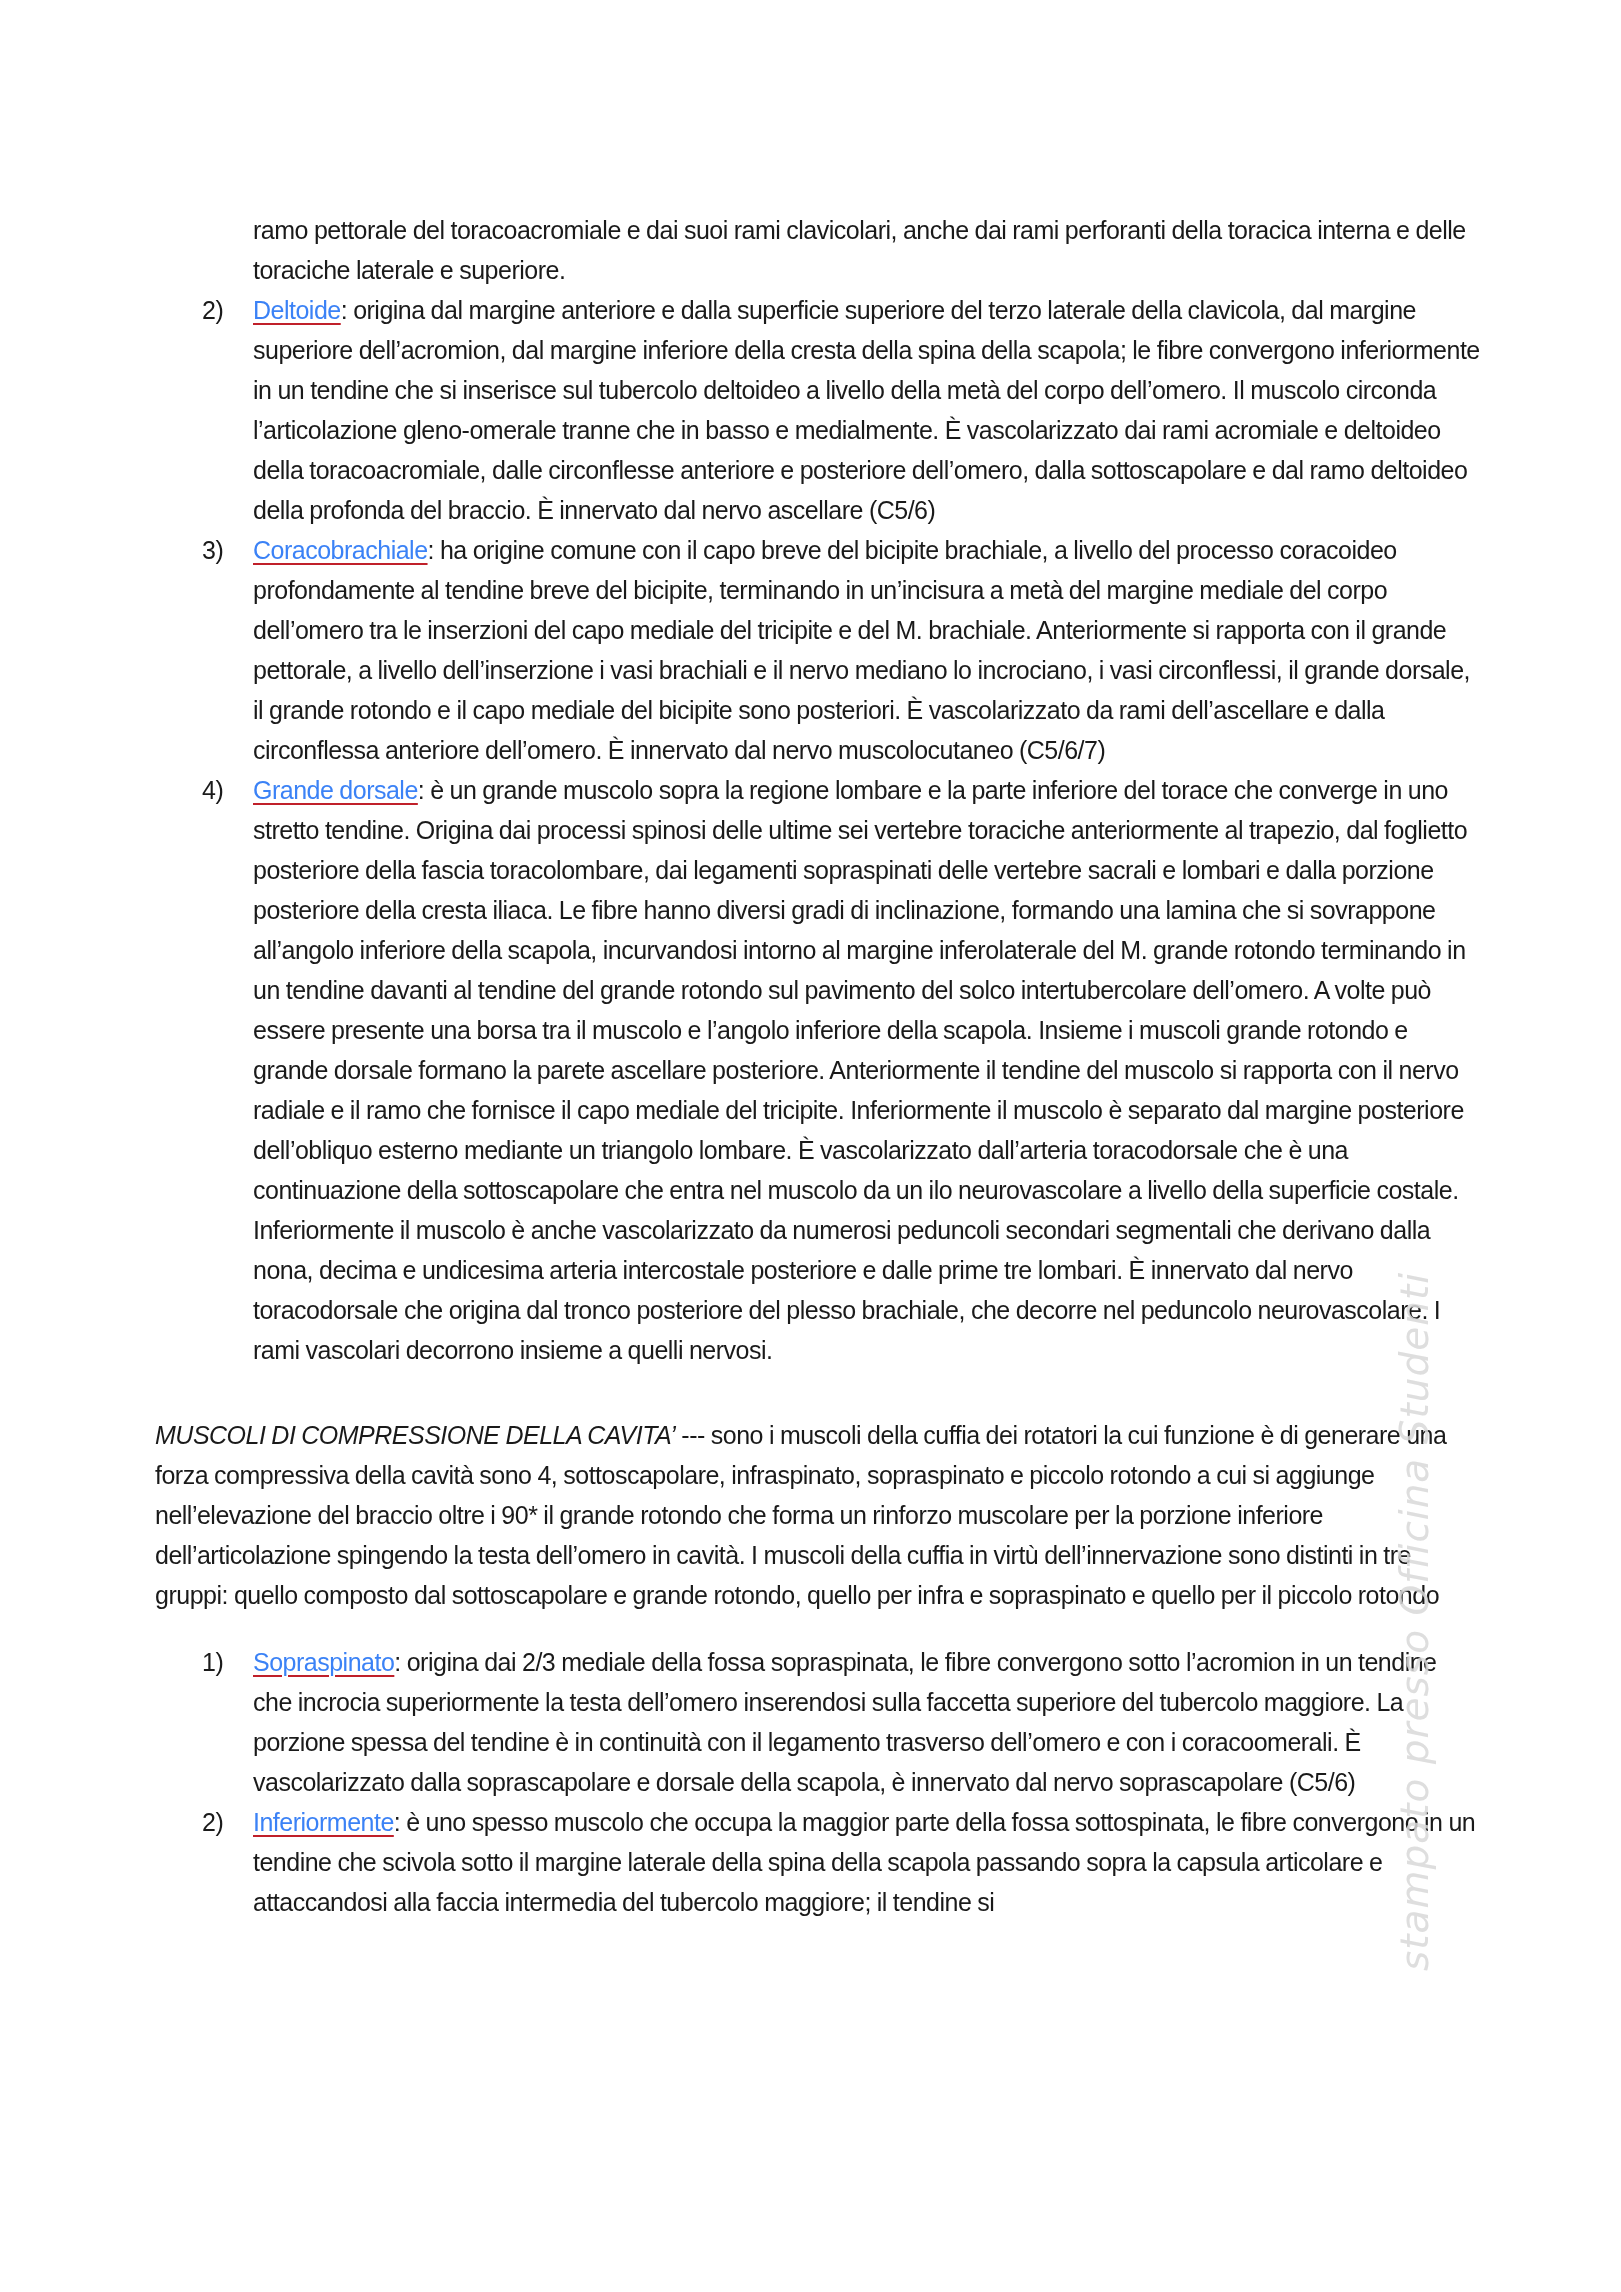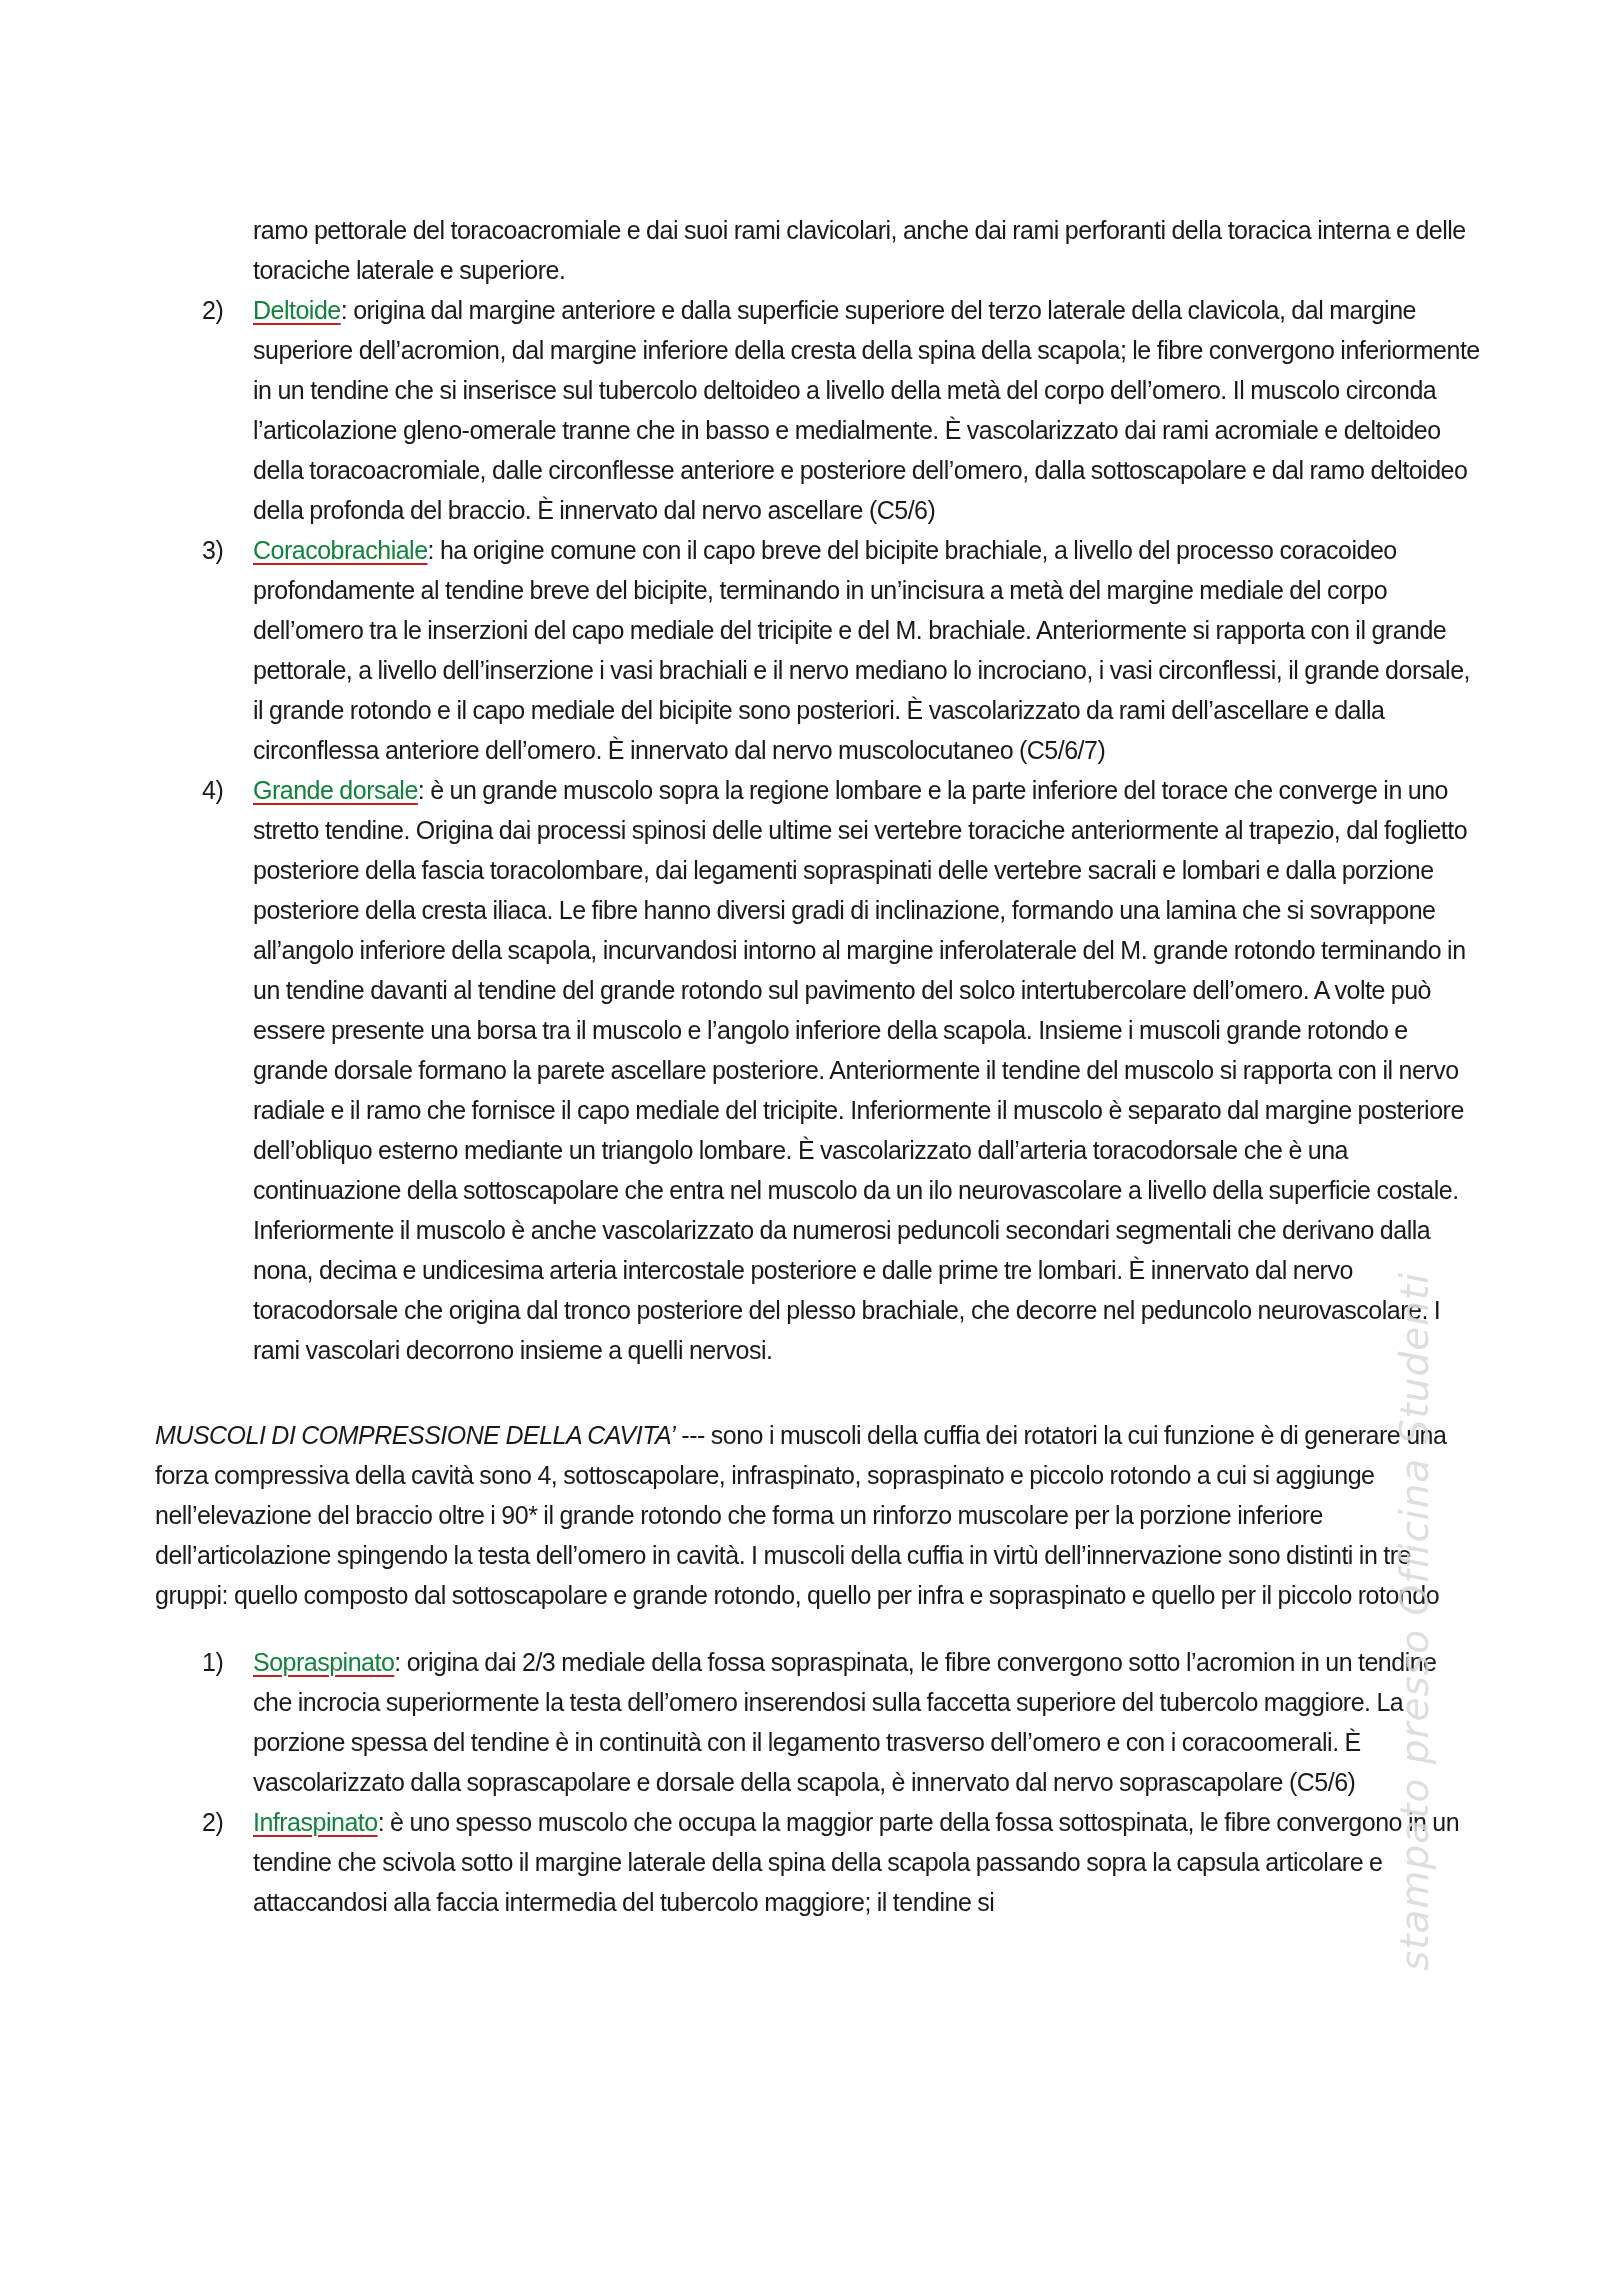--- a/index.html
+++ b/index.html
@@ -45,21 +45,21 @@
     .list-item .num {
       position: absolute;
       left: 47px;
       top: 0;
     }
     .cont {
       padding-left: 98px;
       margin: 0;
     }
     .term {
-      color: #15803d;
+      color: #3b82f6;
       text-decoration: underline;
       text-decoration-color: #c0202a;
       text-underline-offset: 3.9px;
       text-decoration-thickness: 2px;
     }
     .section-para {
       margin: 45px 0 0 0;
       padding-left: 0;
     }
     .section-title {
@@ -113,21 +113,21 @@
       <span class="section-title">MUSCOLI DI COMPRESSIONE DELLA CAVITA’</span><span> --- sono i muscoli della cuffia dei rotatori la cui funzione è di generare una forza compressiva della cavità sono 4, sottoscapolare, infraspinato, sopraspinato e piccolo rotondo a cui si aggiunge nell’elevazione del braccio oltre i 90* il grande rotondo che forma un rinforzo muscolare per la porzione inferiore dell’articolazione spingendo la testa dell’omero in cavità. I muscoli della cuffia in virtù dell’innervazione sono distinti in tre gruppi: quello composto dal sottoscapolare e grande rotondo, quello per infra e sopraspinato e quello per il piccolo rotondo</span>
     </p>
 
     <ul class="list list-second">
       <li class="list-item">
         <span class="num">1)</span>
         <span class="term">Sopraspinato</span><span>: origina dai 2/3 mediale della fossa sopraspinata, le fibre convergono sotto l’acromion in un tendine che incrocia superiormente la testa dell’omero inserendosi sulla faccetta superiore del tubercolo maggiore. La porzione spessa del tendine è in continuità con il legamento trasverso dell’omero e con i coracoomerali. È vascolarizzato dalla soprascapolare e dorsale della scapola, è innervato dal nervo soprascapolare (C5/6)</span>
       </li>
       <li class="list-item">
         <span class="num">2)</span>
-        <span class="term">Infraspinato</span><span>: è uno spesso muscolo che occupa la maggior parte della fossa sottospinata, le fibre convergono in un tendine che scivola sotto il margine laterale della spina della scapola passando sopra la capsula articolare e attaccandosi alla faccia intermedia del tubercolo maggiore; il tendine si</span>
+        <span class="term">Inferiormente</span><span>: è uno spesso muscolo che occupa la maggior parte della fossa sottospinata, le fibre convergono in un tendine che scivola sotto il margine laterale della spina della scapola passando sopra la capsula articolare e attaccandosi alla faccia intermedia del tubercolo maggiore; il tendine si</span>
       </li>
     </ul>
 
   </div>
 
   <div class="watermark">stampato presso Officina Studenti</div>
 </div>
 
 
 </body></html>

